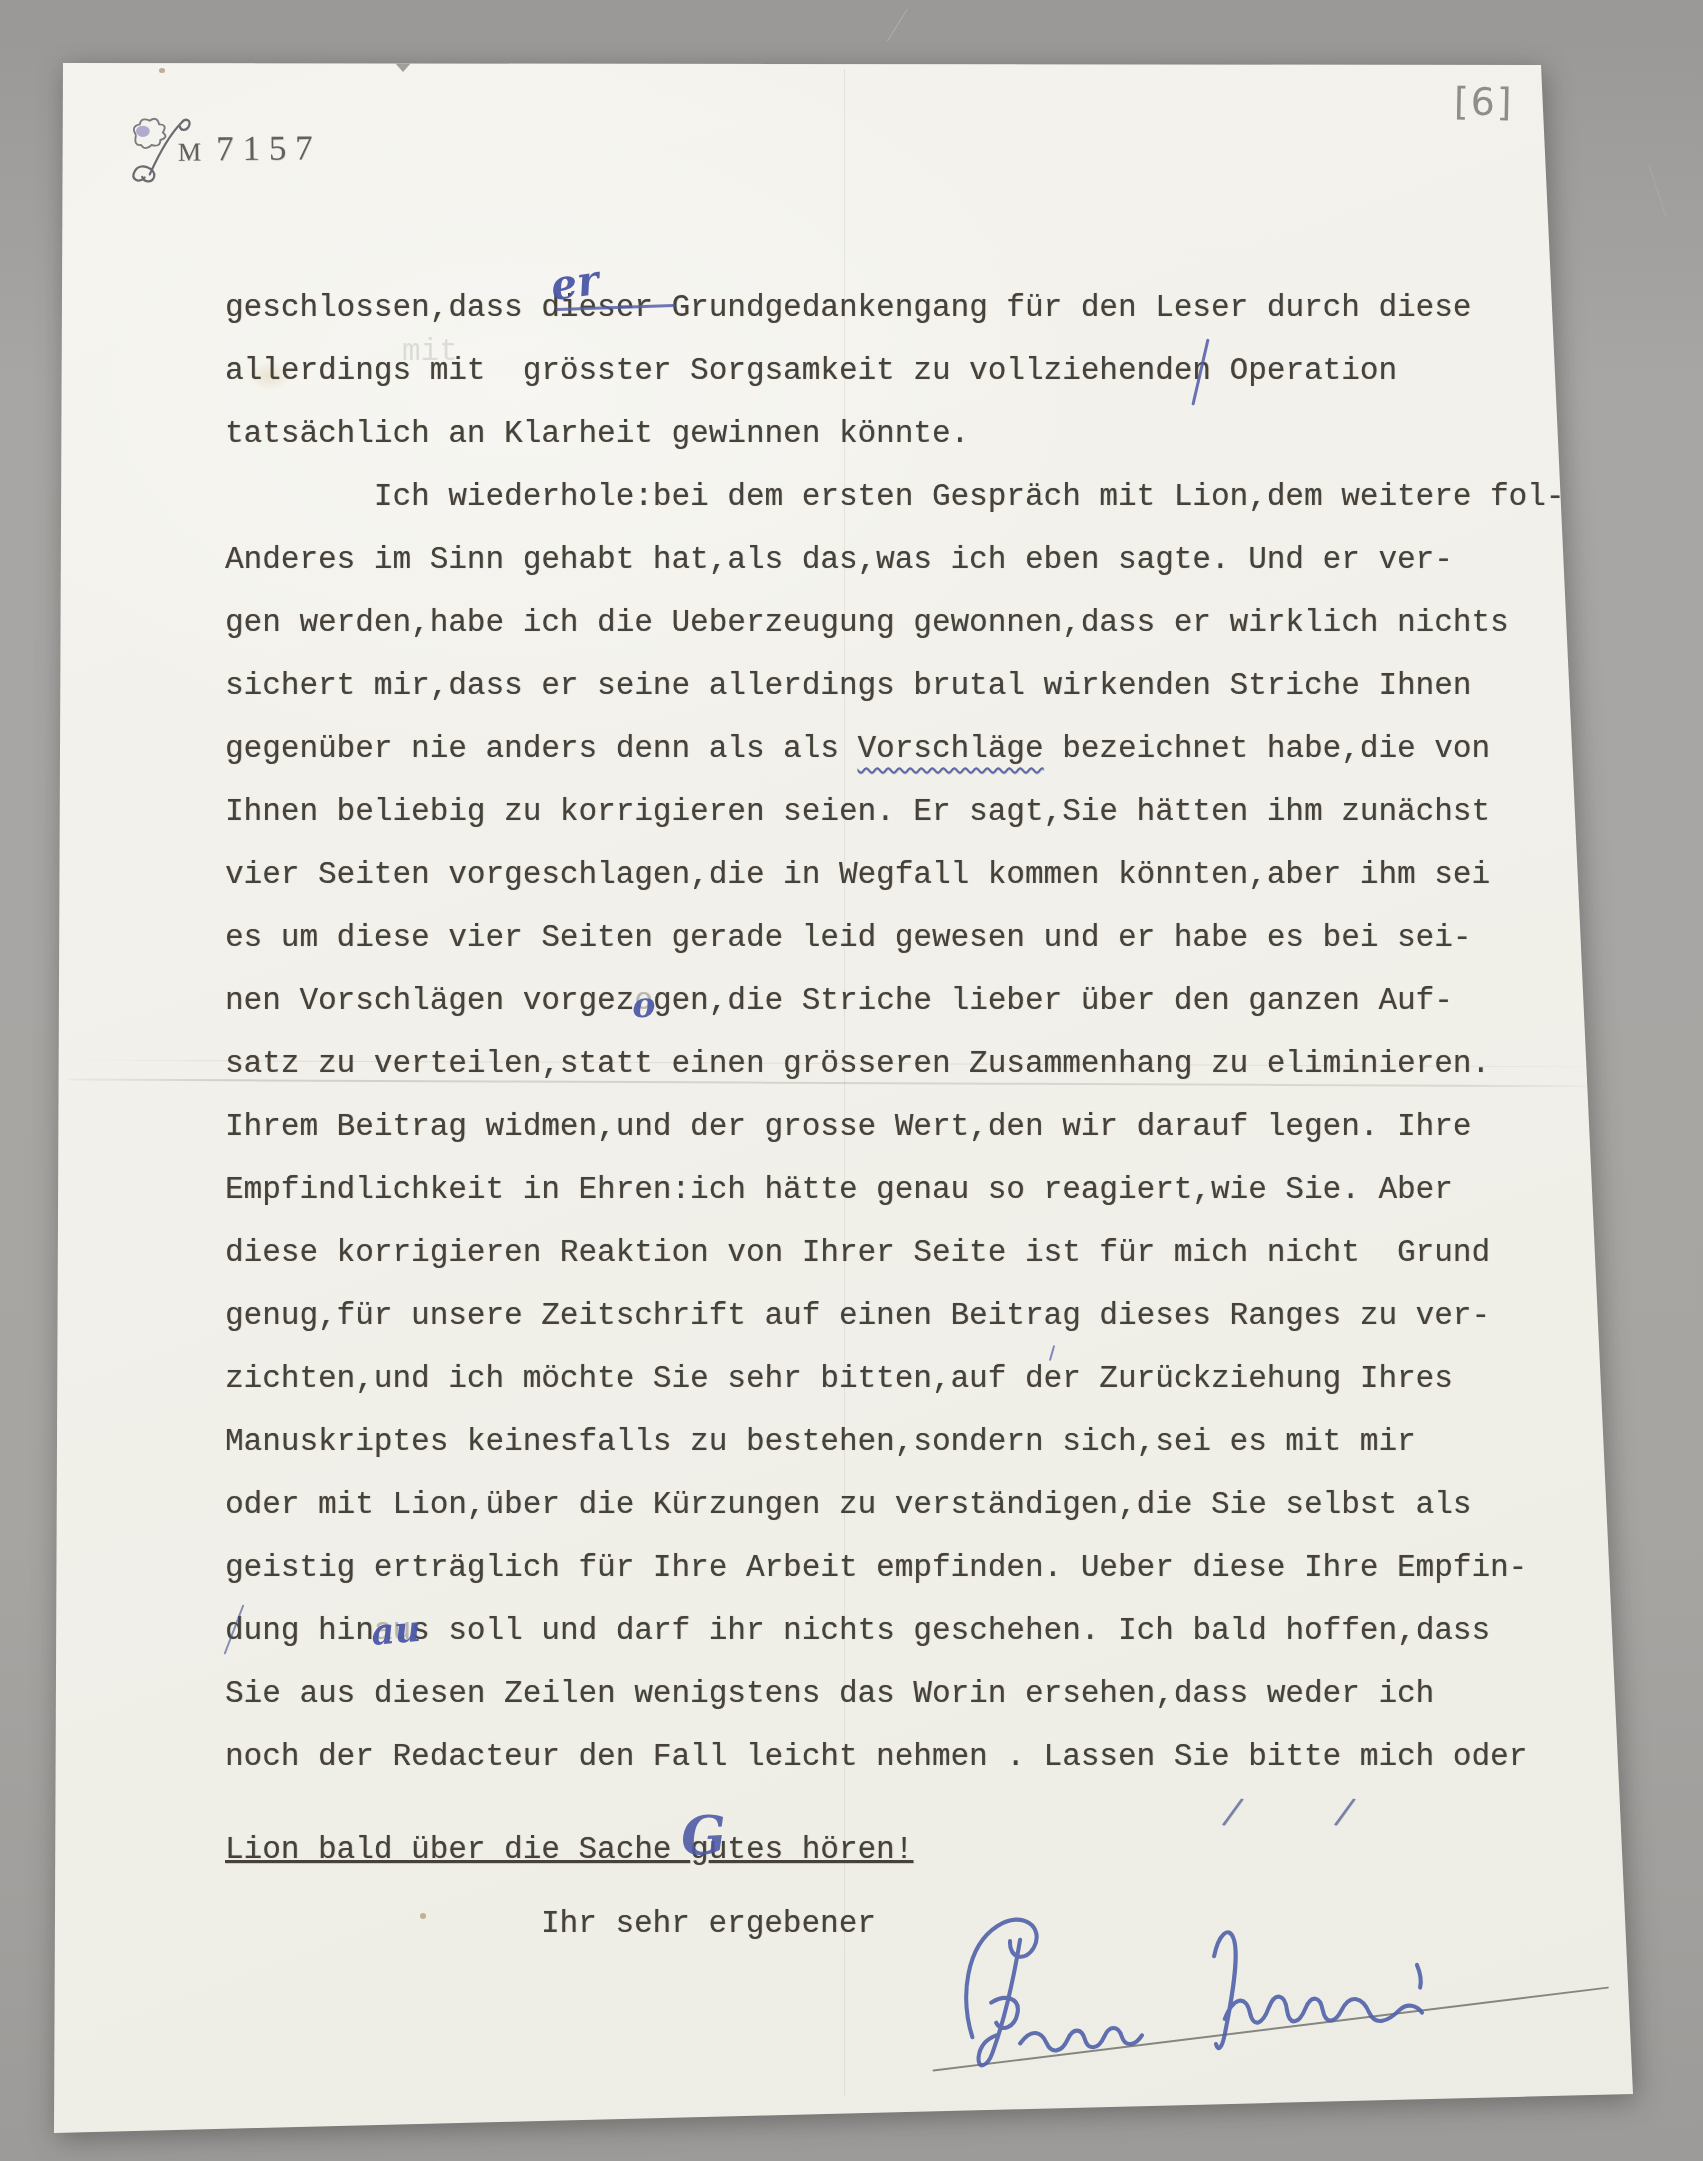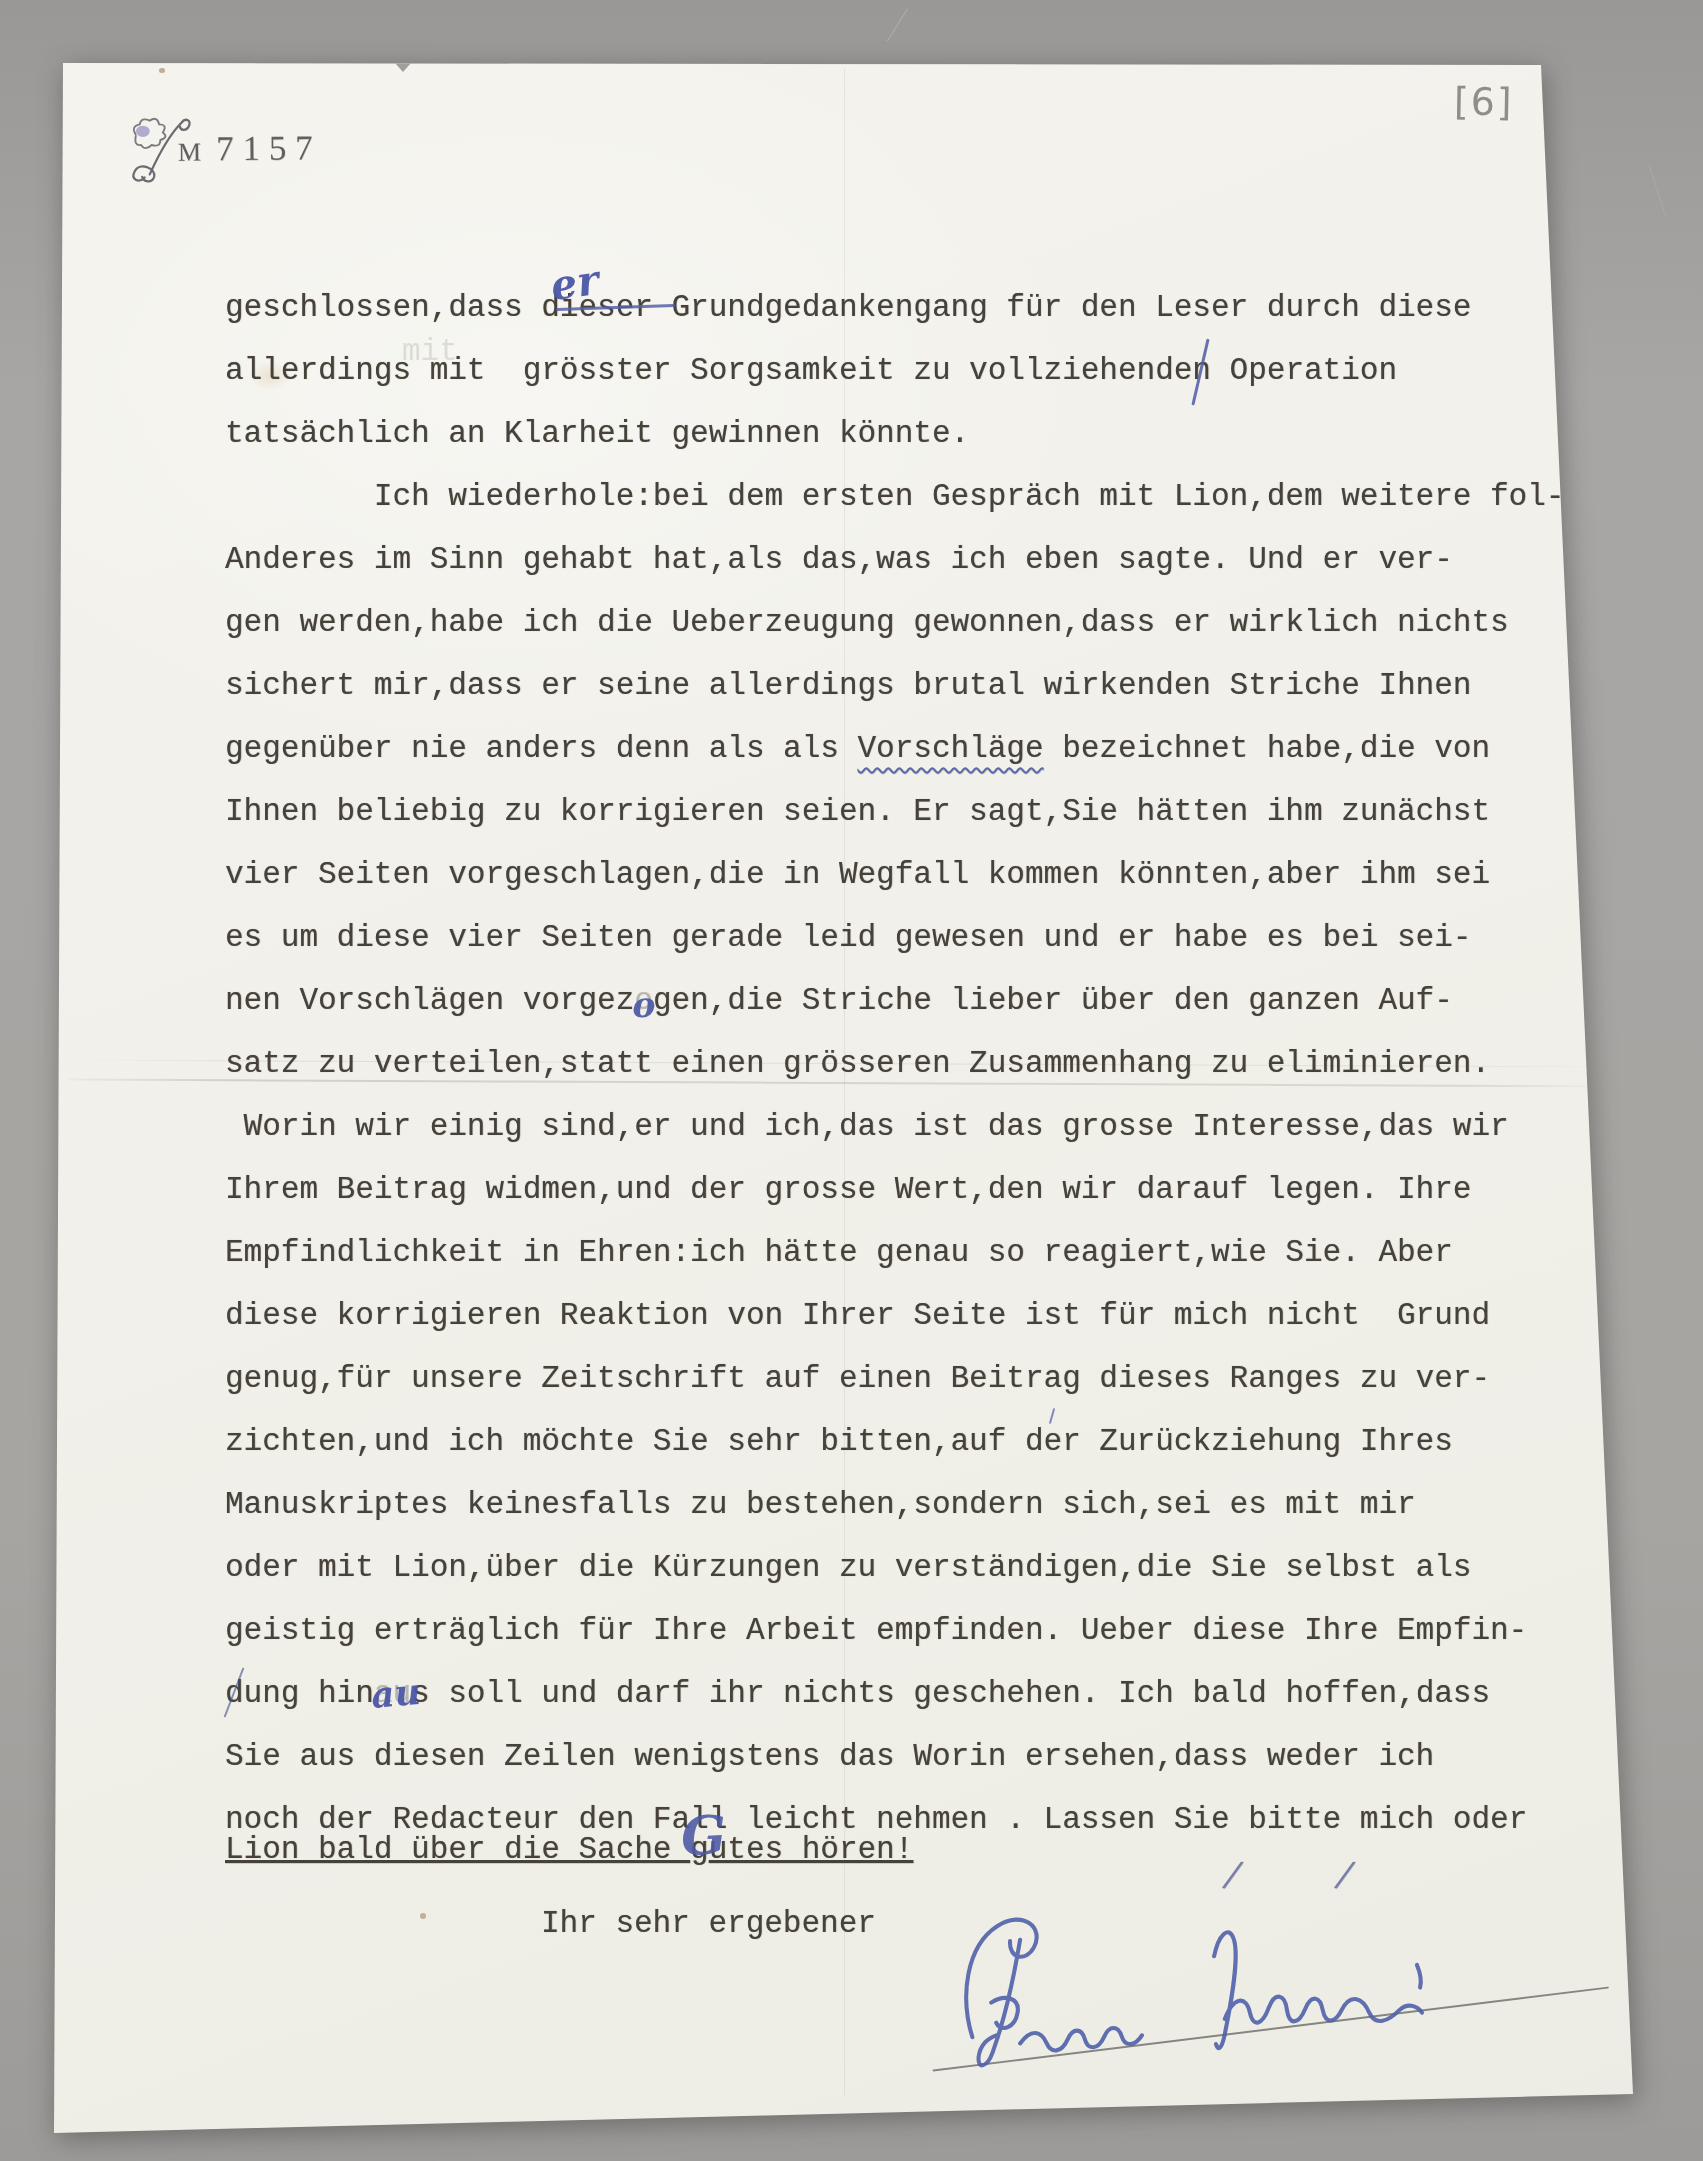--- a/index.html
+++ b/index.html
@@ -118,21 +118,20 @@
       <div class="tl">        Ich wiederhole:bei dem ersten Gespräch mit Lion,dem weitere fol-</div>
       <div class="tl">Anderes im Sinn gehabt hat,als das,was ich eben sagte. Und er ver-</div>
       <div class="tl">gen werden,habe ich die Ueberzeugung gewonnen,dass er wirklich nichts</div>
       <div class="tl">sichert mir,dass er seine allerdings brutal wirkenden Striche Ihnen</div>
       <div class="tl"><span>gegenüber nie anders denn als als </span><span class="wavy">Vorschläge</span><span> bezeichnet habe,die von</span></div>
       <div class="tl">Ihnen beliebig zu korrigieren seien. Er sagt,Sie hätten ihm zunächst</div>
       <div class="tl">vier Seiten vorgeschlagen,die in Wegfall kommen könnten,aber ihm sei</div>
       <div class="tl">es um diese vier Seiten gerade leid gewesen und er habe es bei sei-</div>
       <div class="tl"><span>nen Vorschlägen vorgez</span><span class="rel"><span class="faint">o</span><span class="hand o-ov">o</span></span><span>gen,die Striche lieber über den ganzen Auf-</span></div>
       <div class="tl">satz zu verteilen,statt einen grösseren Zusammenhang zu eliminieren.</div>
-      <div class="tl"> Worin wir einig sind,er und ich,das ist das grosse Interesse,das wir</div>
       <div class="tl">Ihrem Beitrag widmen,und der grosse Wert,den wir darauf legen. Ihre</div>
       <div class="tl">Empfindlichkeit in Ehren:ich hätte genau so reagiert,wie Sie. Aber</div>
       <div class="tl">diese korrigieren Reaktion von Ihrer Seite ist für mich nicht  Grund</div>
       <div class="tl">genug,für unsere Zeitschrift auf einen Beitrag dieses Ranges zu ver-</div>
       <div class="tl"><span>zichten,und ich möchte Sie sehr bitten,auf d</span><span class="rel tick-e"><span>e</span></span><span>r Zurückziehung Ihres</span></div>
       <div class="tl">Manuskriptes keinesfalls zu bestehen,sondern sich,sei es mit mir</div>
       <div class="tl">oder mit Lion,über die Kürzungen zu verständigen,die Sie selbst als</div>
       <div class="tl">geistig erträglich für Ihre Arbeit empfinden. Ueber diese Ihre Empfin-</div>
       <div class="tl"><span class="rel dstroke"><span>d</span></span><span>ung hin</span><span class="rel"><span class="faint">au</span><span class="hand au-ov">au</span></span><span>s soll und darf ihr nichts geschehen. Ich bald hoffen,dass</span></div>
       <div class="tl">Sie aus diesen Zeilen wenigstens das Worin ersehen,dass weder ich</div>

